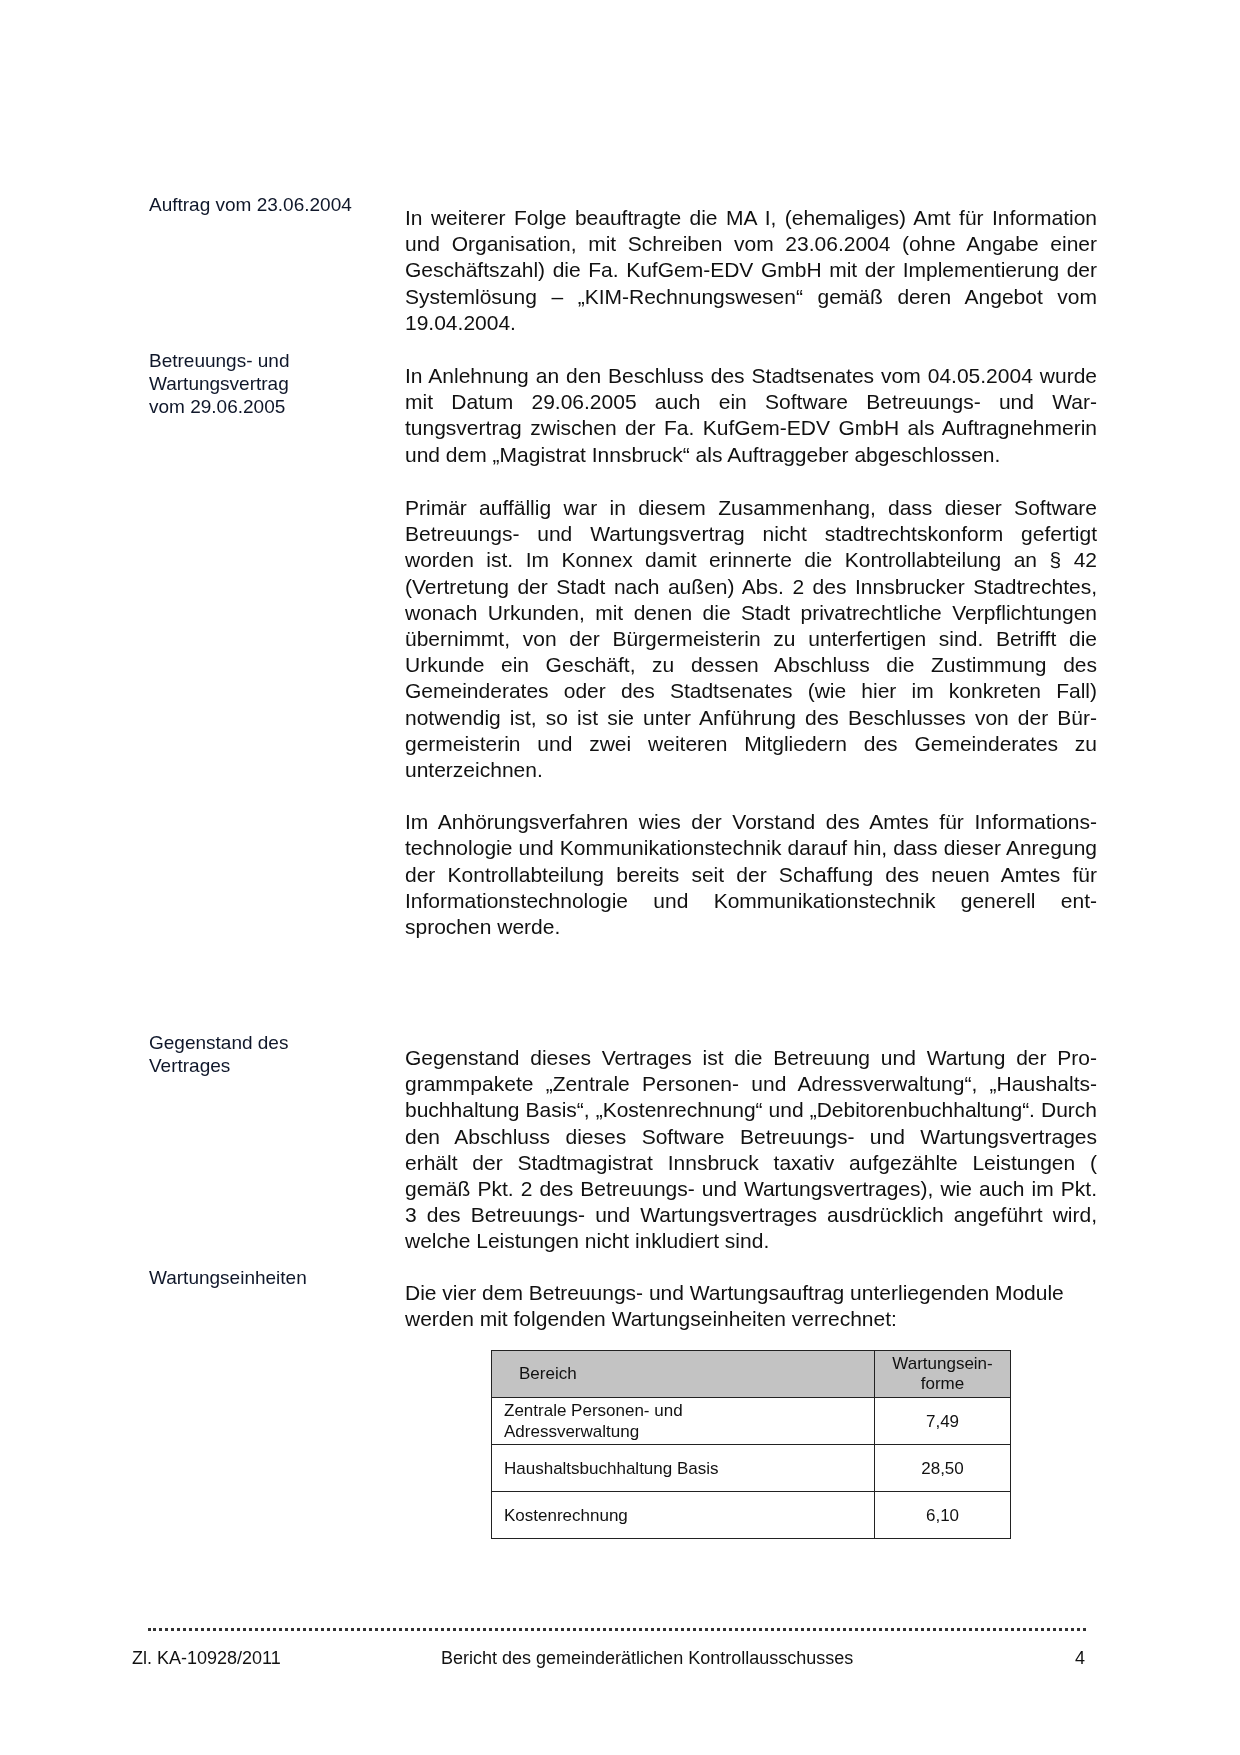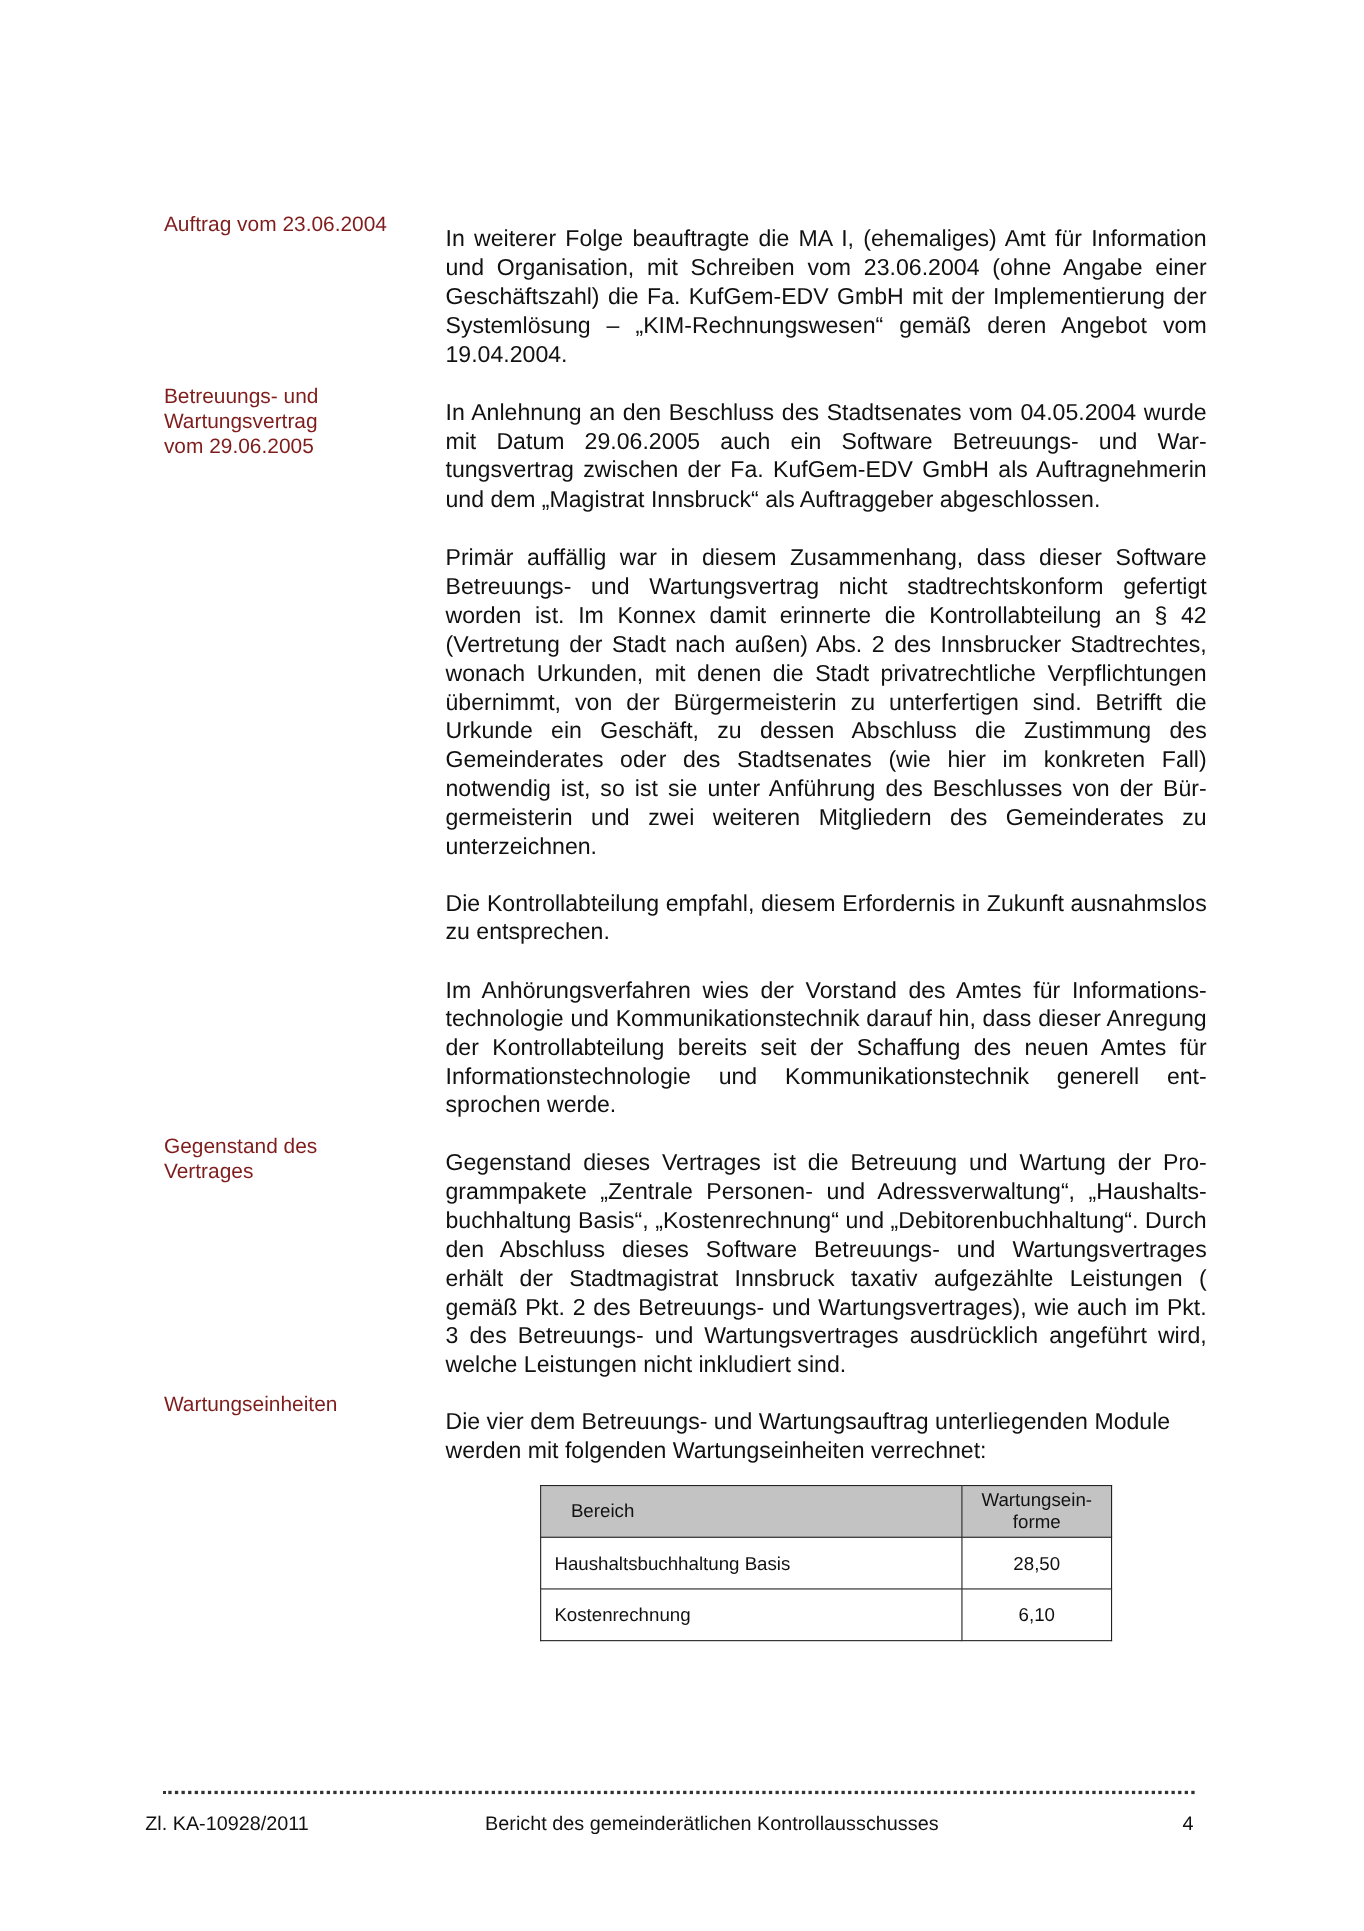--- a/index.html
+++ b/index.html
@@ -1,19 +1,19 @@
 <!DOCTYPE html>
 <html><head>
 <meta charset="utf-8">
 <style>
   html, body { margin: 0; padding: 0; background: #ffffff; }
   body { width: 1240px; height: 1755px; position: relative; overflow: hidden;
          font-family: "Liberation Sans", sans-serif; color: #111111; }
   .page { position: absolute; left: 0; top: 0; width: 1240px; height: 1755px; }
-  .margin-note { position: absolute; left: 149px; width: 220px; color: #7f1d1d;
+  .margin-note { position: absolute; left: 149px; width: 220px; color: #0f172a;
                  font-size: 19px; line-height: 23px; }
   .body-text { position: absolute; left: 390px; width: 722px; font-size: 21px;
                line-height: 26.2px; text-align: justify; hyphens: manual; }
   .para { margin: 15px; }
   table.units { position: absolute; left: 491px; top: 1350px; width: 520px;
                 border-collapse: collapse; font-size: 17px; }
   table.units th, table.units td { border: 1.5px solid #222; padding: 0 12px; }
   table.units thead th { background: #c3c3c3; font-weight: normal; height: 46px; line-height: 20px; }
   table.units th.col-bereich { text-align: left; width: 343px; padding-left: 27px; }
   table.units th.col-units { text-align: center; }
@@ -36,21 +36,20 @@
     <p class="para">In weiterer Folge beauftragte die MA I, (ehemaliges) Amt für Informa­tion und Organisation, mit Schreiben vom 23.06.2004 (ohne Angabe einer Geschäftszahl) die Fa. KufGem-EDV GmbH mit der Implementie­rung der Systemlösung – „KIM-Rechnungswesen“ gemäß deren Ange­bot vom 19.04.2004.</p>
   </div>
 
   <div class="margin-note" style="top:349px; width:170px;">Betreuungs- und Wartungsvertrag vom 29.06.2005</div>
   <div class="body-text" style="top:348px;">
     <p class="para">In Anlehnung an den Beschluss des Stadtsenates vom 04.05.2004 wurde mit Datum 29.06.2005 auch ein Software Betreuungs- und War­tungsvertrag zwischen der Fa. KufGem-EDV GmbH als Auftragnehme­rin und dem „Magistrat Innsbruck“ als Auftraggeber abgeschlossen.</p>
   </div>
 
   <div class="body-text" style="top:480px;">
     <p class="para">Primär auffällig war in diesem Zusammenhang, dass dieser Software Betreuungs- und Wartungsvertrag nicht stadtrechtskonform gefertigt worden ist. Im Konnex damit erinnerte die Kontrollabteilung an § 42 (Vertretung der Stadt nach außen) Abs. 2 des Innsbrucker Stadtrech­tes, wonach Urkunden, mit denen die Stadt privatrechtliche Verpflich­tungen übernimmt, von der Bürgermeisterin zu unterfertigen sind. Be­trifft die Urkunde ein Geschäft, zu dessen Abschluss die Zustimmung des Gemeinderates oder des Stadtsenates (wie hier im konkreten Fall) notwendig ist, so ist sie unter Anführung des Beschlusses von der Bür­germeisterin und zwei weiteren Mitgliedern des Gemeinderates zu unterzeichnen.</p>
-    <p class="para" style="margin-top:26px;">Die Kontrollabteilung empfahl, diesem Erfordernis in Zukunft aus­nahmslos zu entsprechen.</p>
     <p class="para" style="margin-top:26px;">Im Anhörungsverfahren wies der Vorstand des Amtes für Informations­technologie und Kommunikationstechnik darauf hin, dass dieser Anre­gung der Kontrollabteilung bereits seit der Schaffung des neuen Amtes für Informationstechnologie und Kommunikationstechnik generell ent­sprochen werde.</p>
   </div>
 
   <div class="margin-note" style="top:1031px; width:170px;">Gegenstand des Vertrages</div>
   <div class="body-text" style="top:1030px;">
     <p class="para">Gegenstand dieses Vertrages ist die Betreuung und Wartung der Pro­grammpakete „Zentrale Personen- und Adressverwaltung“, „Haushalts­buchhaltung Basis“, „Kostenrechnung“ und „Debitorenbuchhaltung“. Durch den Abschluss dieses Software Betreuungs- und Wartungsver­trages erhält der Stadtmagistrat Innsbruck taxativ aufgezählte Leistun­gen ( gemäß Pkt. 2 des Betreuungs- und Wartungsvertrages), wie auch im Pkt. 3 des Betreuungs- und Wartungsvertrages ausdrücklich ange­führt wird, welche Leistungen nicht inkludiert sind.</p>
   </div>
 
   <div class="margin-note" style="top:1266px;">Wartungseinheiten</div>
   <div class="body-text" style="top:1265px; text-align:left;">
@@ -60,20 +59,26 @@
   <table class="units">
     <thead>
       <tr>
         <th class="col-bereich">Bereich</th>
         <th class="col-units" style="white-space:pre-line;">Wartungsein-
 forme</th>
       </tr>
     </thead>
     <tbody>
       <tr>
+        <td>
+            <span style="display:block; width:200px;">Zentrale Personen- und Adressverwaltung</span>
+          </td>
+        <td class="val">7,49</td>
+      </tr>
+      <tr>
         <td>Haushaltsbuchhaltung Basis</td>
         <td class="val">28,50</td>
       </tr>
       <tr>
         <td>Kostenrechnung</td>
         <td class="val">6,10</td>
       </tr>
     </tbody>
   </table>
 

